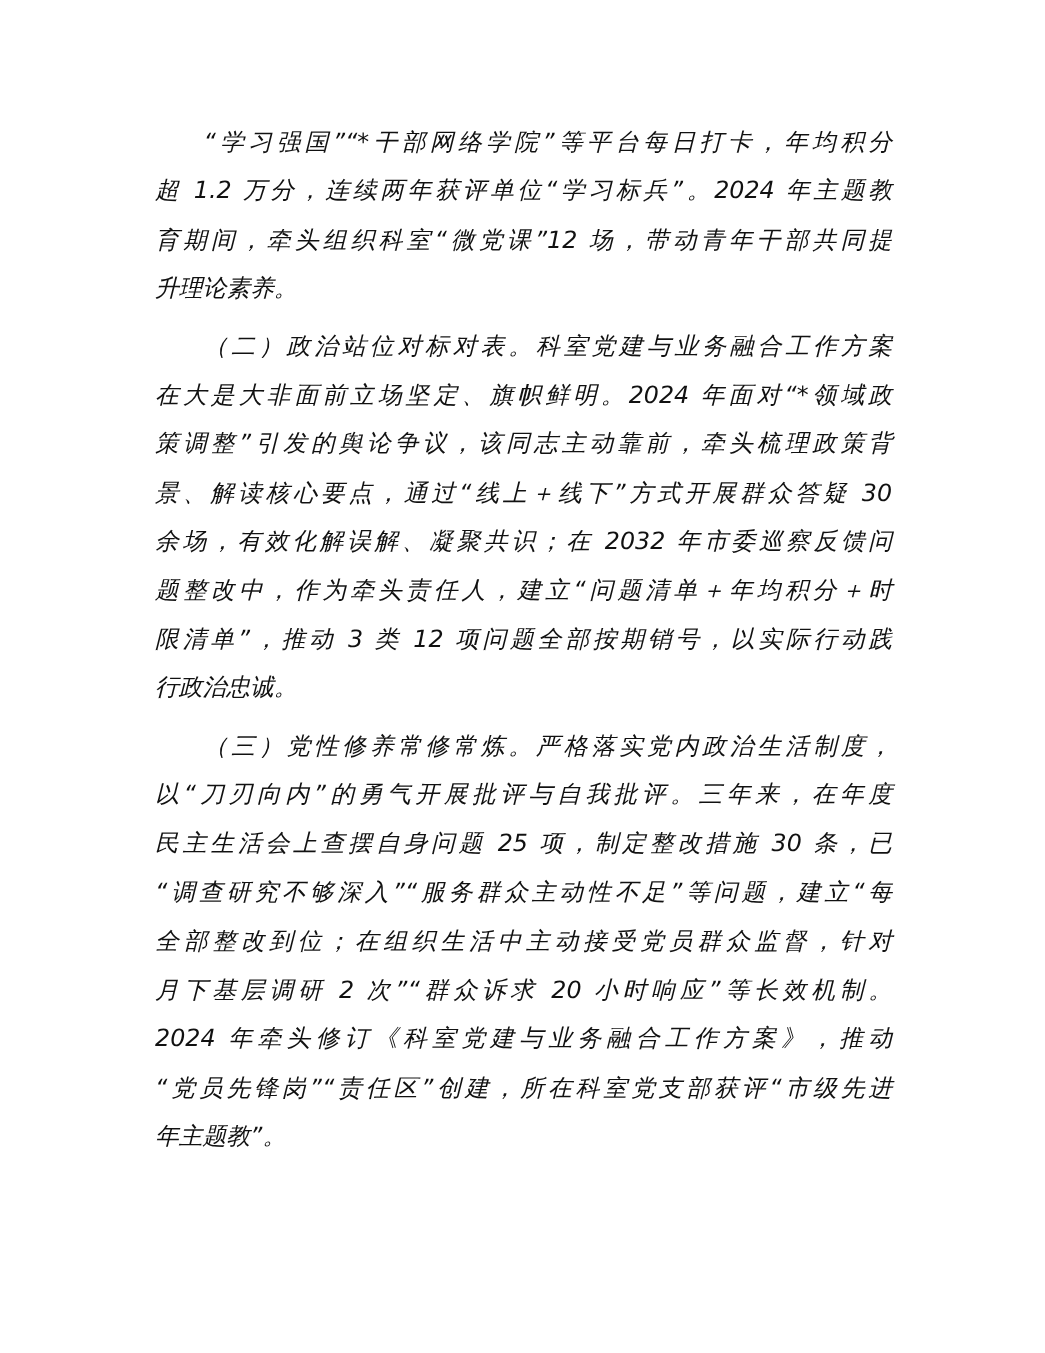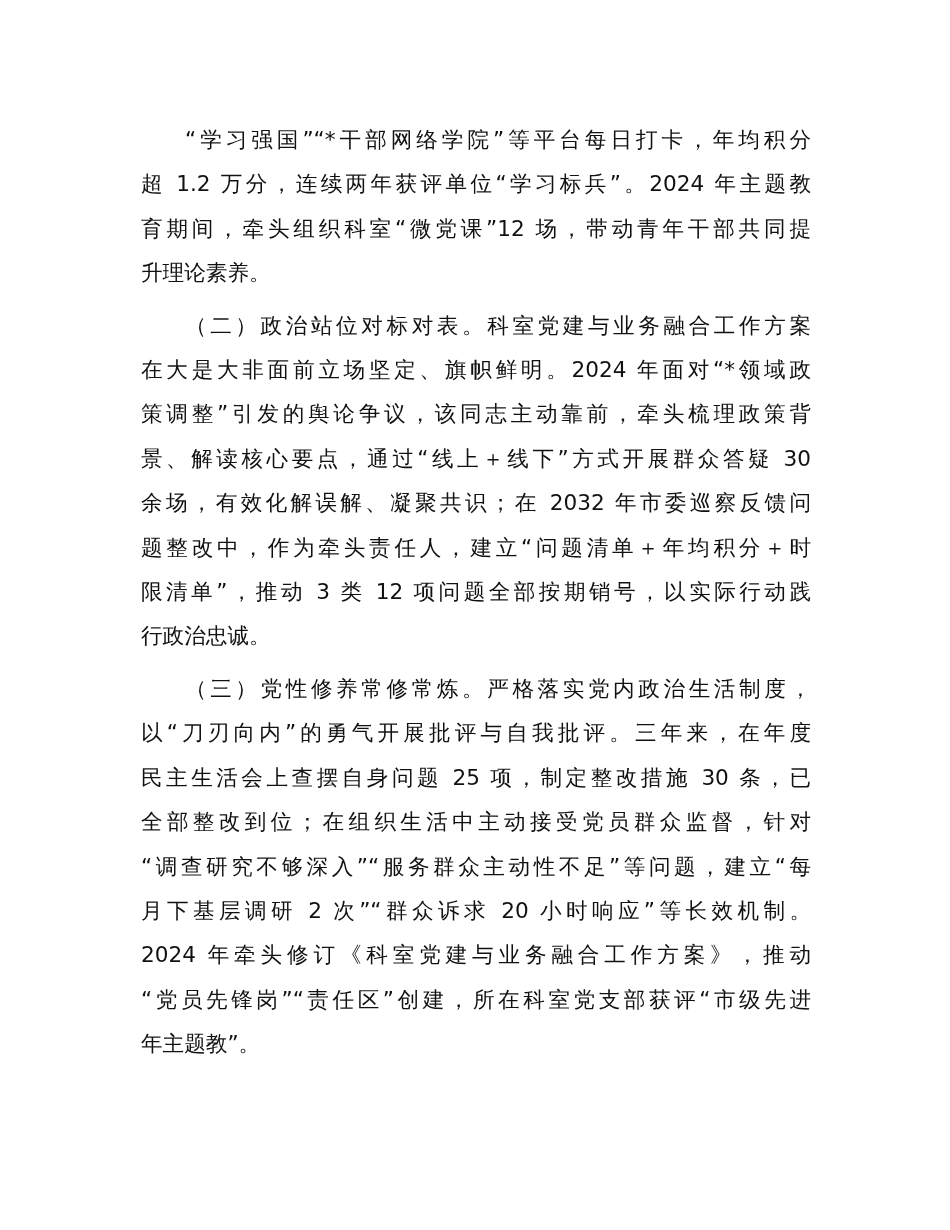--- a/index.html
+++ b/index.html
@@ -11,22 +11,23 @@
       width: 950px;
       height: 1230px;
       position: relative;
       overflow: hidden;
       font-family: "DejaVu Sans", sans-serif;
       color: #111111;
     }
     .page {
       position: absolute;
       left: 141px;
-      top: 118px;
+      top: 108px;
       width: 670px;
+      font-style: italic;
     }
     .para {
       margin: 0 0 8px 0;
       font-size: 21.6px;
       line-height: 44.4px;
       text-align: justify;
       text-align-last: left;
       letter-spacing: 0px;
       word-break: break-all;
     }
@@ -59,20 +60,20 @@
     <span class="line">余场，有效化解误解、凝聚共识；在 2032 年市委巡察反馈问</span>
     <span class="line">题整改中，作为牵头责任人，建立“问题清单＋年均积分＋时</span>
     <span class="line">限清单”，推动 3 类 12 项问题全部按期销号，以实际行动践</span>
     <span class="line last">行政治忠诚。</span>
   </p>
 
   <p class="para">
     <span class="line" style="padding-left:44px">（三）党性修养常修常炼。严格落实党内政治生活制度，</span>
     <span class="line">以“刀刃向内”的勇气开展批评与自我批评。三年来，在年度</span>
     <span class="line">民主生活会上查摆自身问题 25 项，制定整改措施 30 条，已</span>
+    <span class="line">“调查研究不够深入”“服务群众主动性不足”等问题，建立“每</span>
     <span class="line">全部整改到位；在组织生活中主动接受党员群众监督，针对</span>
-    <span class="line">“调查研究不够深入”“服务群众主动性不足”等问题，建立“每</span>
     <span class="line">月下基层调研 2 次”“群众诉求 20 小时响应”等长效机制。</span>
     <span class="line">2024 年牵头修订《科室党建与业务融合工作方案》，推动</span>
     <span class="line">“党员先锋岗”“责任区”创建，所在科室党支部获评“市级先进</span>
     <span class="line last">年主题教”。</span>
   </p>
 </div>
 
 </body></html>

